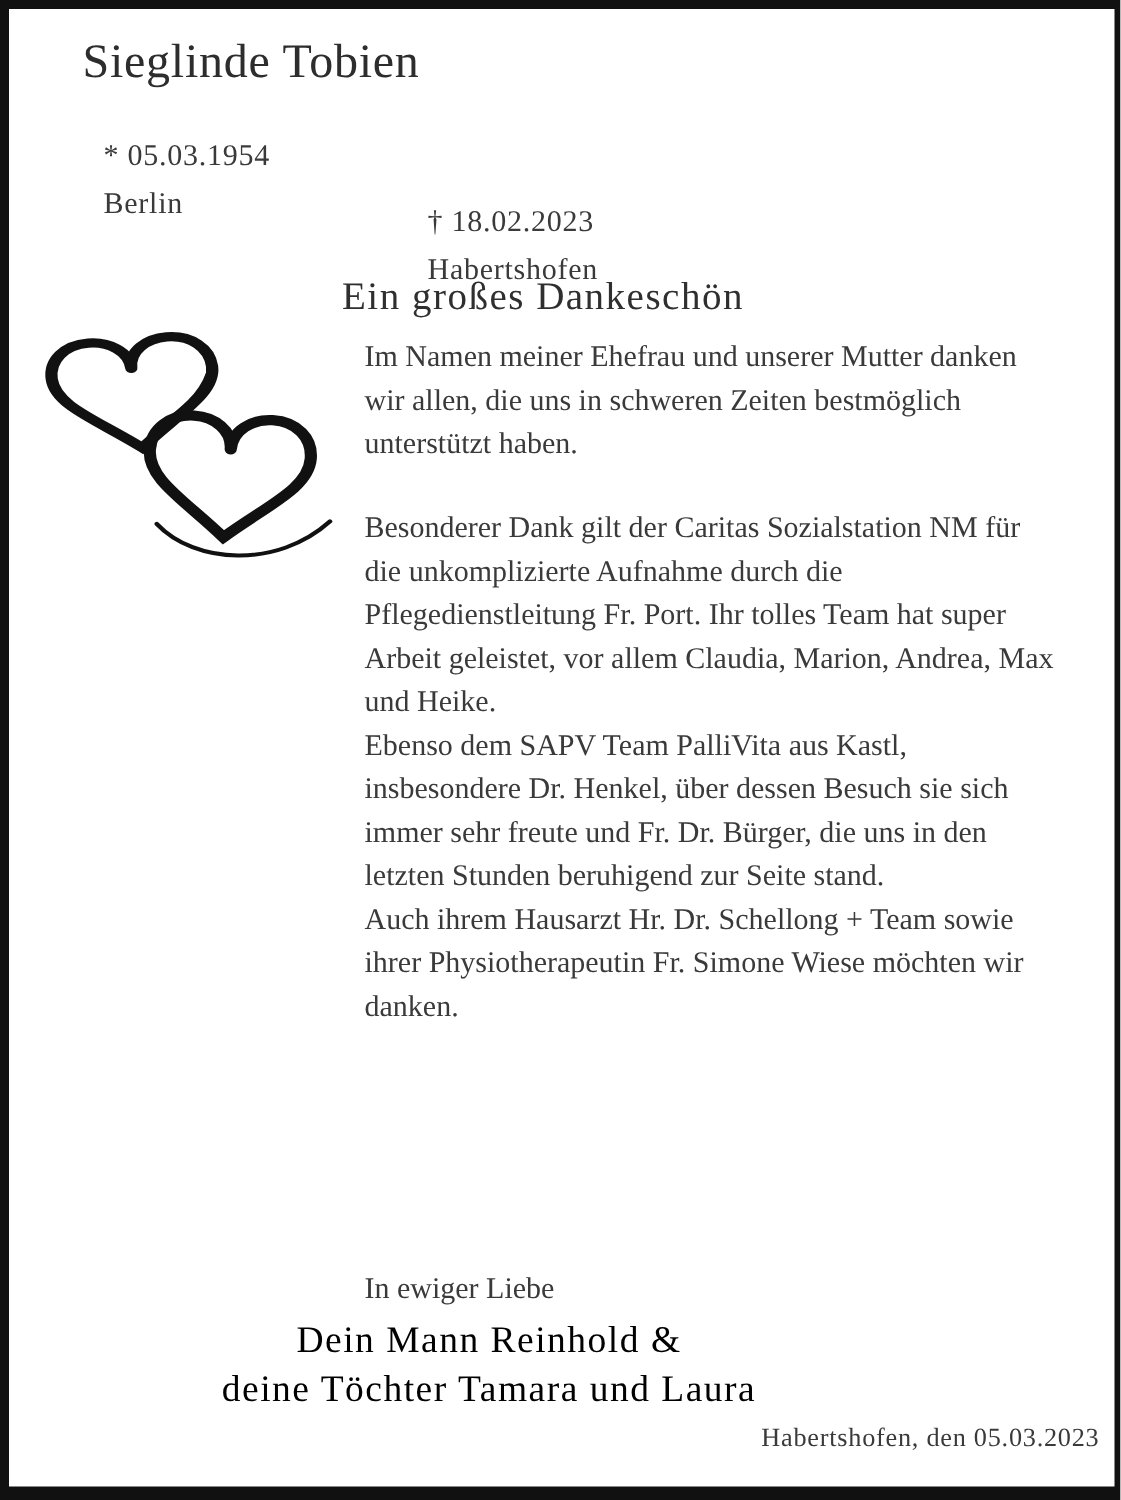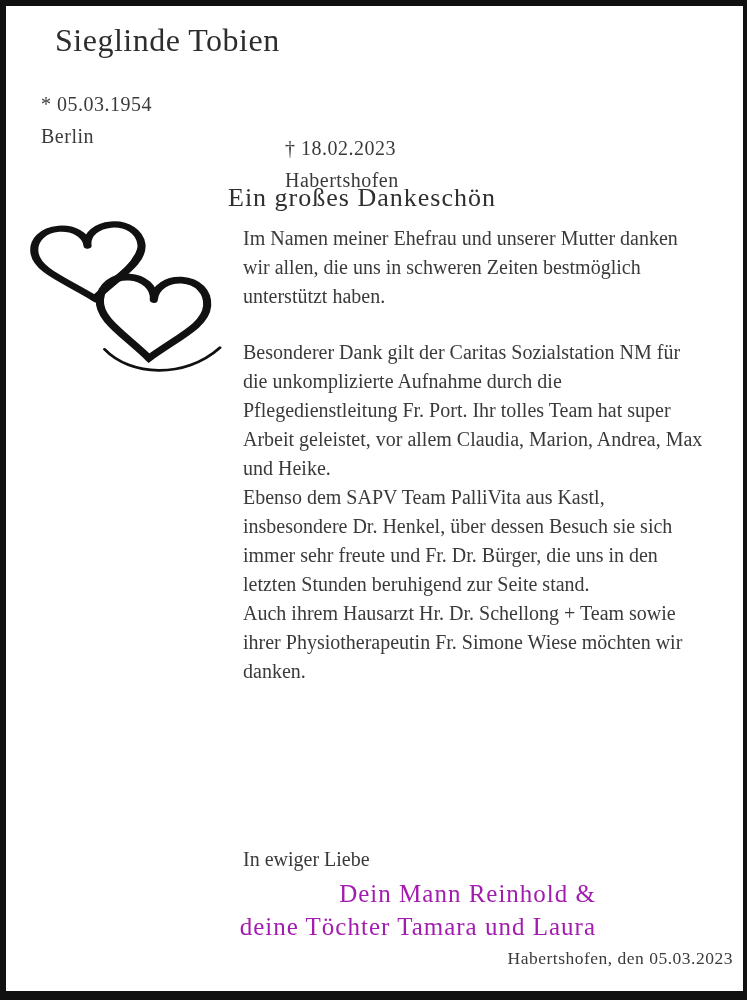--- a/index.html
+++ b/index.html
@@ -15,41 +15,41 @@
     color:#3a3a3a;
     overflow:hidden;
   }
   .abs{position:absolute;}
   .name-title{
     left:49px;top:16px;
     font-size:32px;font-weight:400;color:#2d2d2d;letter-spacing:.5px;
     white-space:pre;
   }
   .dates{font-size:20px;line-height:32px;letter-spacing:.5px;white-space:pre;}
-  .birth-col{left:35px;top:82px;}
+  .birth-col{left:63px;top:82px;}
   .death-col{left:279px;top:82px;margin-top:44px;}
   .hearts{left:18px;top:210px;}
   .section-heading{
     left:222px;top:177px;
     font-size:26px;color:#2f2f2f;letter-spacing:1px;white-space:pre;
   }
   .body-block{
     left:237px;
     font-size:20px;line-height:29px;white-space:pre;color:#3a3a3a;
   }
   .p1{top:218px;}
   .p2{top:332px;}
   .p3{top:477px;}
   .p4{top:593px;}
   .p5{top:694px;}
   .closing{top:839px;}
   .signature{
     left:50px;top:871px;width:540px;
-    text-align:right;
-    font-size:25px;line-height:33px;letter-spacing:1px;color:#a21caf;
+    text-align:center;
+    font-size:25px;line-height:33px;letter-spacing:1px;color:#000000;
     white-space:pre;
   }
   .dateline{
     right:10px;top:942px;
     font-size:17.5px;letter-spacing:.5px;white-space:pre;
   }
 </style>
 </head>
 <body>
 

